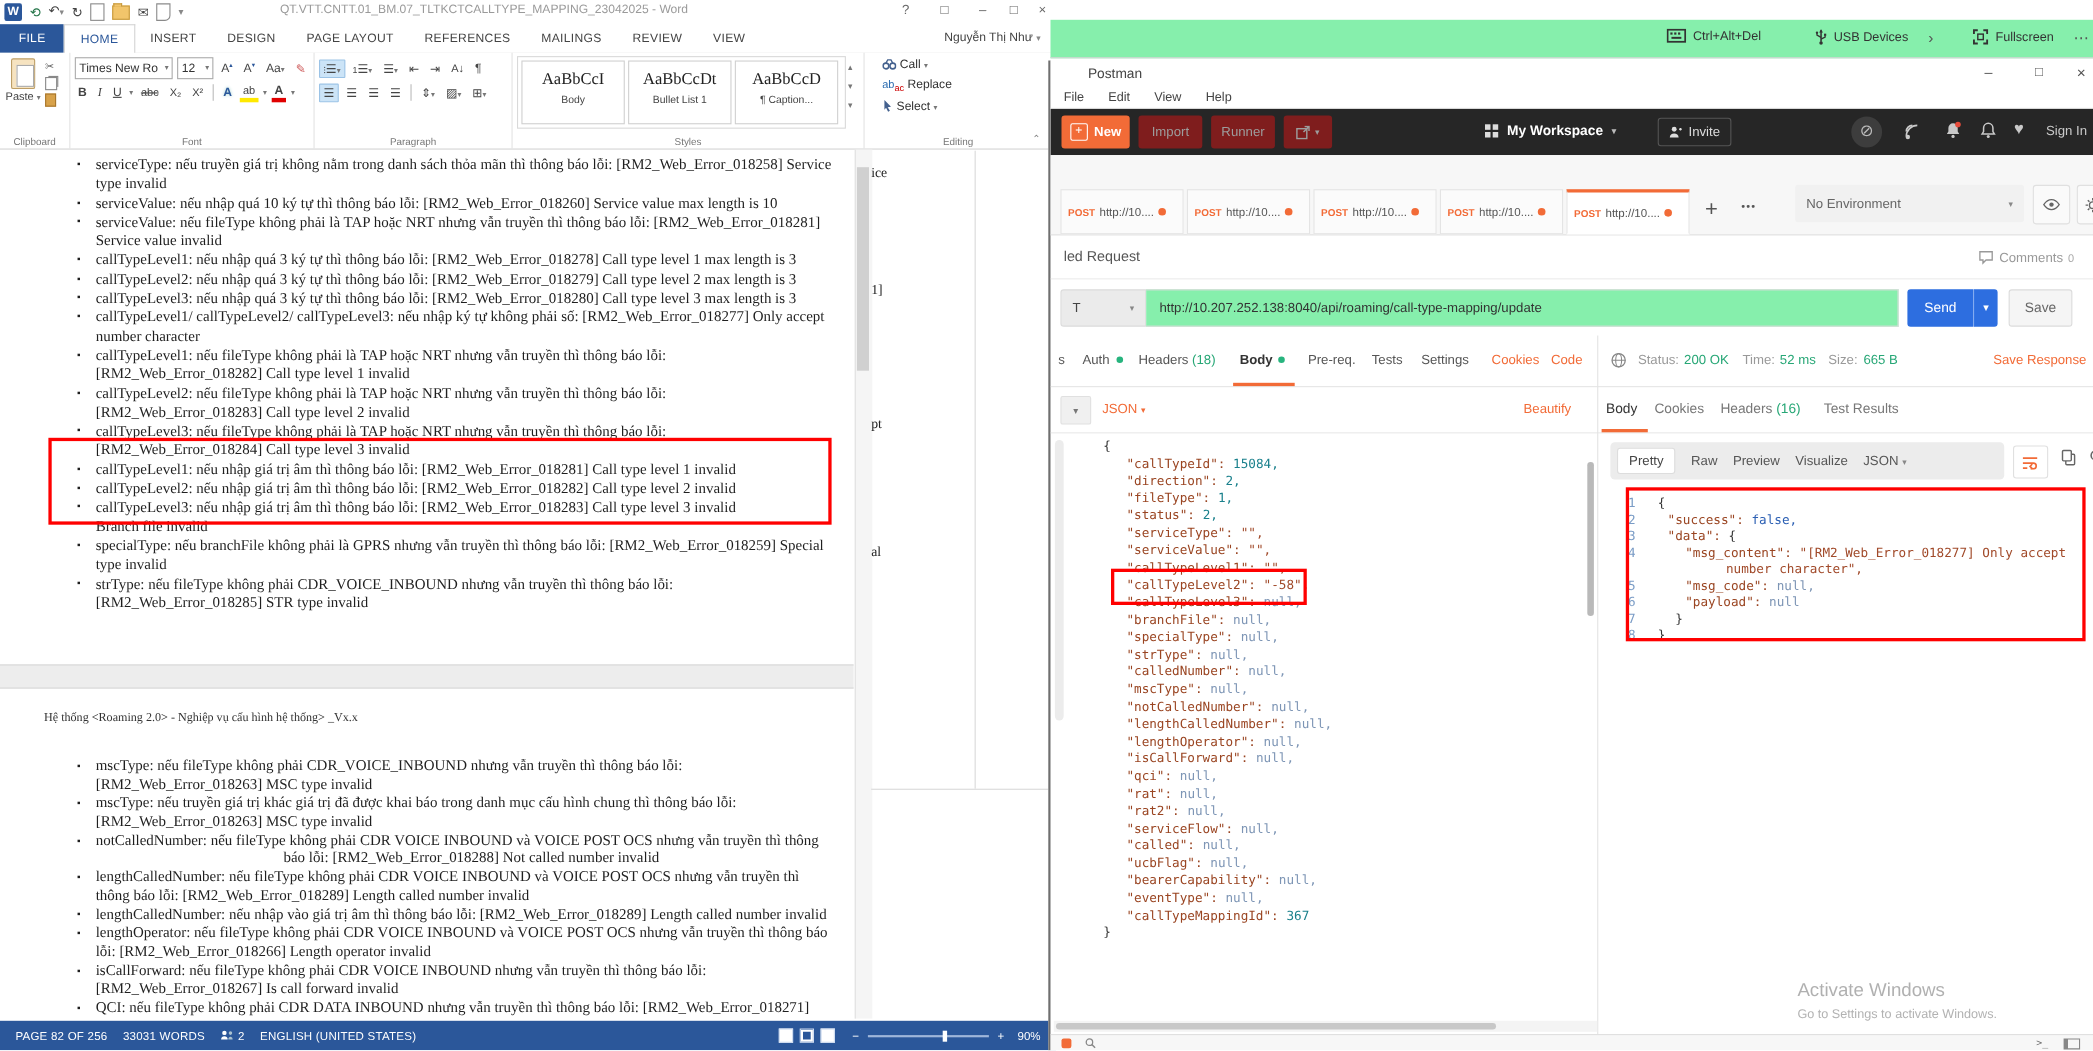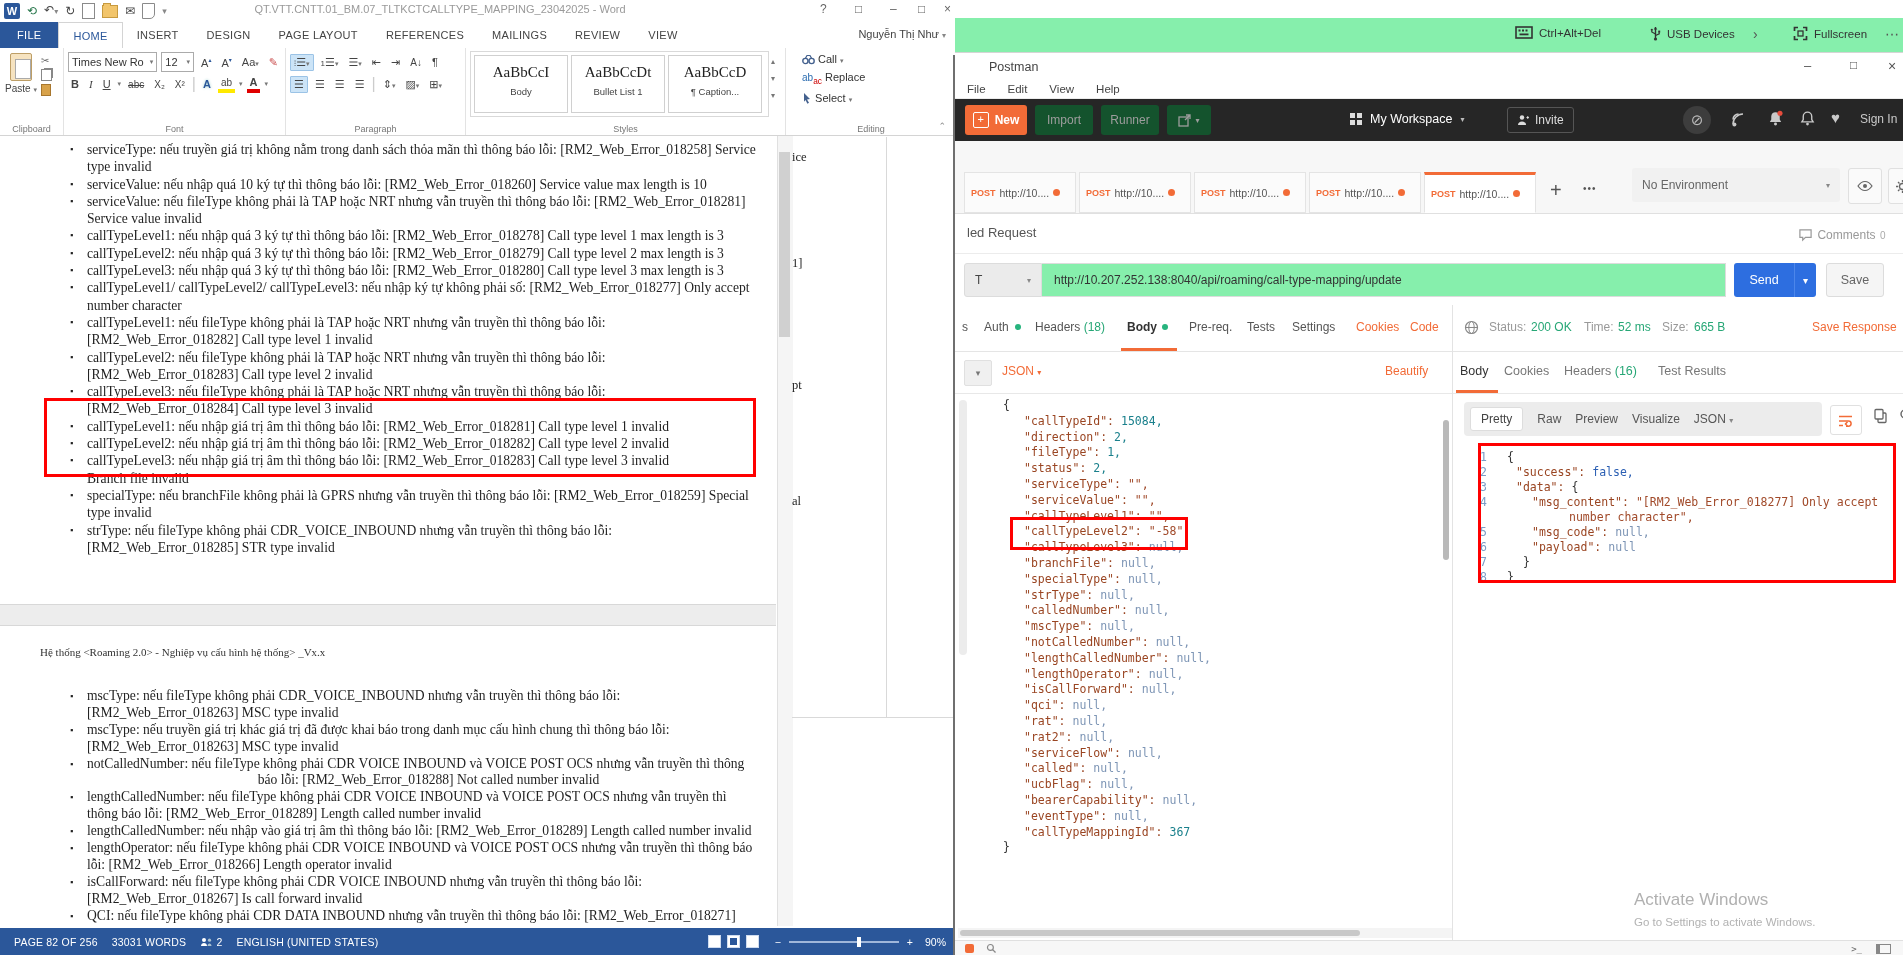--- a/index.html
+++ b/index.html
@@ -64,21 +64,21 @@
   #postman{left:953px;top:55px;width:950px;height:900px;background:#fff;border-left:2px solid #6f6f6f;overflow:hidden;}
   
   .pm-titlebar{left:0;top:0;width:950px;height:24px;background:#fff;}
   .pmlogo{width:15px;height:15px;border-radius:50%;background:#f26b37;position:relative;}
   .pmlogo:after{content:"";position:absolute;left:7px;top:2px;width:2px;height:11px;background:#fff;transform:rotate(35deg);}
   .pm-menu{left:0;top:24px;width:950px;height:20px;background:#fff;border-bottom:1px solid #ececec;display:flex;align-items:center;padding-left:12px;box-sizing:border-box;gap:22px;}
   .pm-menu span{font-size:11.5px;color:#444;}
   .pm-dark{left:0;top:44px;width:950px;height:42px;background:#262626;}
   .pmbtn{position:absolute;top:6px;height:30px;border-radius:3px;display:flex;align-items:center;justify-content:center;font-size:12px;}
   .pmbtn.new{background:#f26b37;color:#fff;gap:6px;font-weight:bold;}
-  .pmbtn.dk{background:#14532d;color:#9d9d9d;}
+  .pmbtn.dk{background:#7f1d1d;color:#9d9d9d;}
   .plusbox{display:inline-block;width:14px;height:14px;border:1px solid #fff;border-radius:2px;text-align:center;line-height:13px;font-size:11px;font-weight:normal;}
   .wsgrid{display:inline-grid;grid-template-columns:5px 5px;grid-gap:2px;}
   .wsgrid i{width:5px;height:5px;background:#ddd;}
   .pm-tabsbar{left:0;top:86px;width:950px;height:72px;background:#f7f7f7;border-bottom:1px solid #e0e0e0;}
   .ptab{position:absolute;top:31px;width:112px;height:41px;background:#fbfbfb;border:1px solid #e4e4e4;box-sizing:border-box;display:flex;align-items:center;padding:0 6px;gap:4px;}
   .ptab.active{background:#fff;border-top:3px solid #f26b37;border-bottom:1px solid #fff;}
   .pmethod{color:#f26b37;font-weight:bold;font-size:9px;}
   .ptablabel{font-size:10.5px;color:#555;overflow:hidden;max-width:62px;}
   .pdot{width:7px;height:7px;border-radius:50%;background:#f26b37;flex:none;}
   .envbox{position:absolute;left:677px;top:27px;width:208px;height:34px;background:#f1f1f1;border-radius:3px;display:flex;align-items:center;justify-content:space-between;padding:0 10px;box-sizing:border-box;}
@@ -488,21 +488,21 @@
       </div>
       <div class="pmbtn dk" style="left:80px;width:58px;">Import</div>
       <div class="pmbtn dk" style="left:146px;width:58px;">Runner</div>
       <div class="pmbtn dk" style="left:212px;width:44px;gap:4px;">
         <svg class="ic" width="13" height="13" viewBox="0 0 13 13">
             <rect x="1" y="3" width="9" height="9" fill="none" stroke="#9d9d9d" stroke-width="1.3"></rect>
             <path d="M8 1h4v4M12 1L7 6" stroke="#9d9d9d" stroke-width="1.3" fill="none"></path>
           </svg>
         <span style="font-size:8px;color:#9d9d9d;">▾</span>
       </div>
-      <div class="abs" style="left:395px;top:13px;display:flex;align-items:center;gap:8px;">
+      <div class="abs" style="left:395px;top:13px;display:flex;align-items:center;gap:8px;font-weight:bold;">
         <span class="wsgrid">
             <i></i>
             <i></i>
             <i></i>
             <i></i>
           </span>
         <span style="color:#fff;font-size:12.5px;">My Workspace</span>
         <span style="color:#bbb;font-size:8px;">▾</span>
       </div>
       <div class="abs" style="left:552px;top:8px;height:24px;border:1px solid #555;border-radius:3px;display:flex;align-items:center;padding:0 9px;gap:6px;">

